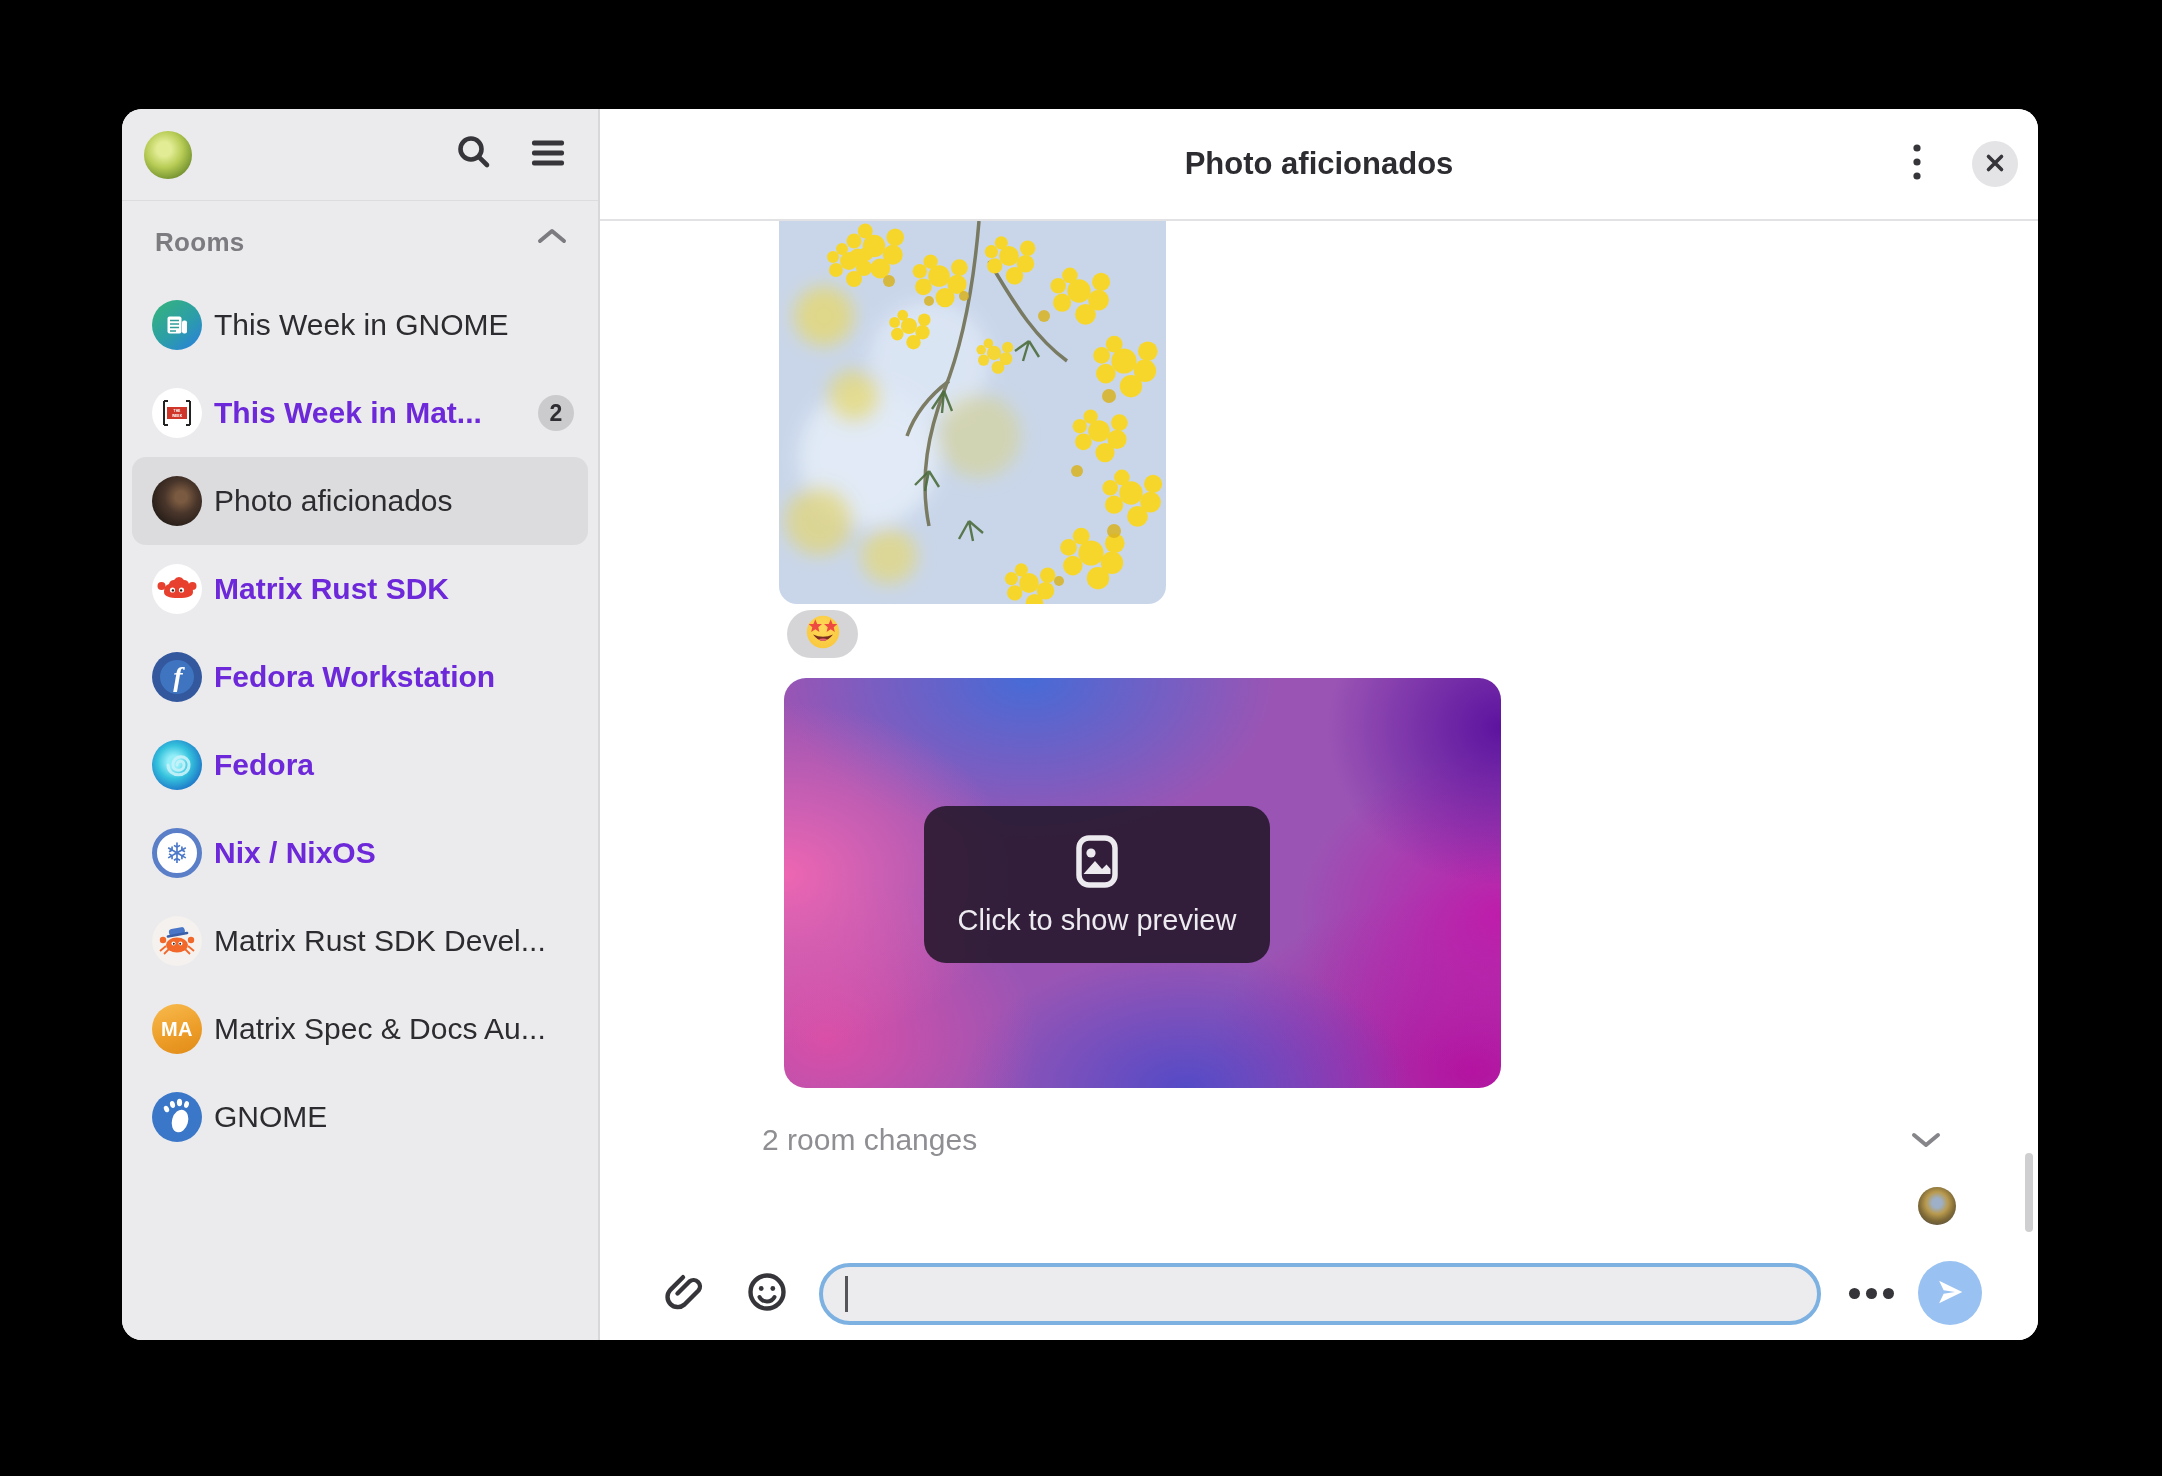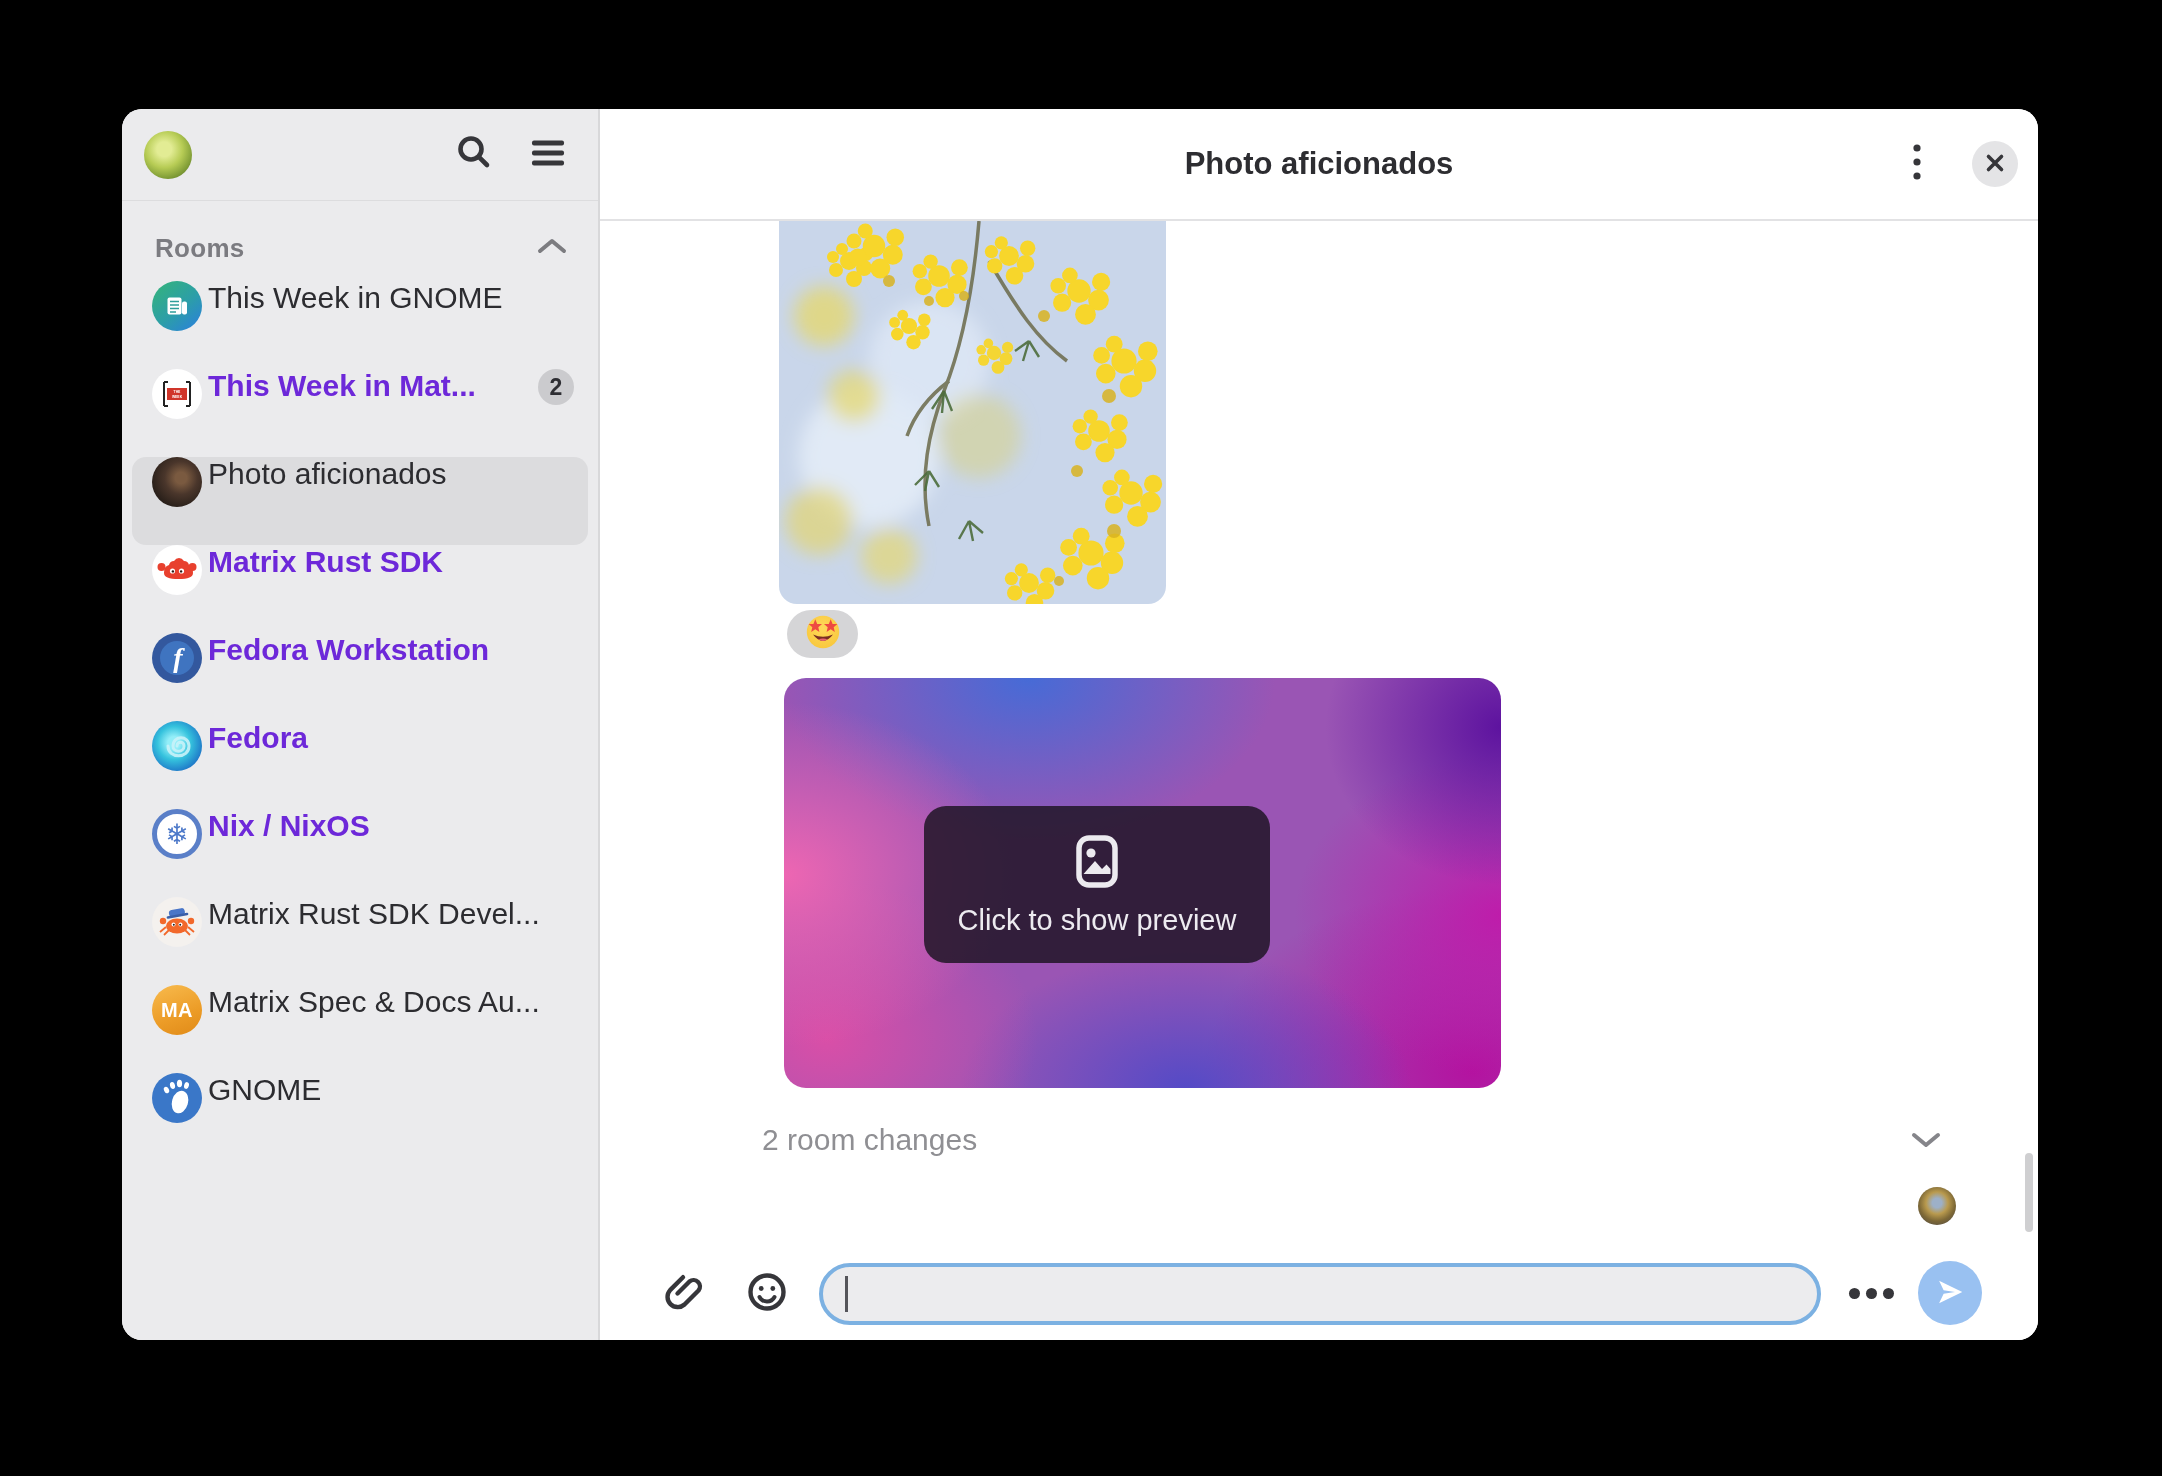--- a/index.html
+++ b/index.html
@@ -6,24 +6,24 @@
   body{width:2162px;height:1476px;background:#000;font-family:"Liberation Sans",sans-serif;position:relative;overflow:hidden}
   .window{position:absolute;left:122px;top:109px;width:1916px;height:1231px;background:#fff;border-radius:20px;overflow:hidden}
   
   .sidebar{position:absolute;left:0;top:0;width:478px;height:100%;background:#ebebed;border-right:2px solid #d8d8da;box-sizing:border-box}
   .sidebar-header{height:92px;border-bottom:1px solid #dcdcde;display:flex;align-items:center;padding:0 26px 0 22px;box-sizing:border-box}
   .avatar{border-radius:50%;flex-shrink:0}
   .user-avatar{width:48px;height:48px;background:radial-gradient(circle at 42% 38%,#e2ec94 0 18%,#b7cc55 45%,#7d9a35 72%,#3d5524 100%)}
   .sidebar-header .spacer{flex:1}
   .iconbtn{background:none;border:none;padding:0;margin:0;cursor:pointer;display:flex;align-items:center;justify-content:center}
   .sidebar-header .iconbtn{width:48px;height:48px}
-  .rooms-header{display:flex;align-items:center;justify-content:space-between;padding:26px 31px 6px 33px;height:42px;box-sizing:content-box}
+  .rooms-header{display:flex;align-items:flex-start;justify-content:space-between;padding:26px 31px 6px 33px;height:42px;box-sizing:content-box}
   .rooms-label{font-size:26px;font-weight:700;color:#7b7b80;letter-spacing:.3px}
   .rooms{display:block;padding:6px 0 0 0}
-  .room-row{height:88px;margin:0 10px;border-radius:14px;display:flex;padding:0 14px 0 20px;gap:6px;box-sizing:border-box;cursor:pointer}
+  .room-row{height:88px;margin:0 10px;border-radius:14px;display:flex;align-items:center;padding:0 14px 0 20px;gap:12px;box-sizing:border-box;cursor:pointer}
   .room-row.selected{background:#dcdcde}
   .room-avatar{width:50px;height:50px;border-radius:50%;flex-shrink:0;overflow:hidden;position:relative;display:flex;align-items:center;justify-content:center}
   .room-name{font-size:30px;color:#2c2c30;white-space:nowrap;overflow:hidden;flex:1}
   .room-row.unread .room-name{font-weight:700;color:#6d28d9}
   .badge{min-width:36px;height:36px;border-radius:18px;background:#cbcbce;color:#2e2e33;font-size:23px;font-weight:700;display:flex;align-items:center;justify-content:center;padding:0 6px;box-sizing:border-box}
   
   .av-newspaper{background:linear-gradient(140deg,#35b578 0%,#2c9ea8 55%,#2a7de1 100%)}
   .av-theweek{background:#fff}
   .av-drum{background:radial-gradient(circle at 58% 42%,#7a5a40 0 14%,#4a362b 40%,#241c17 78%,#17120f)}
   .av-ferris{background:#fff}

